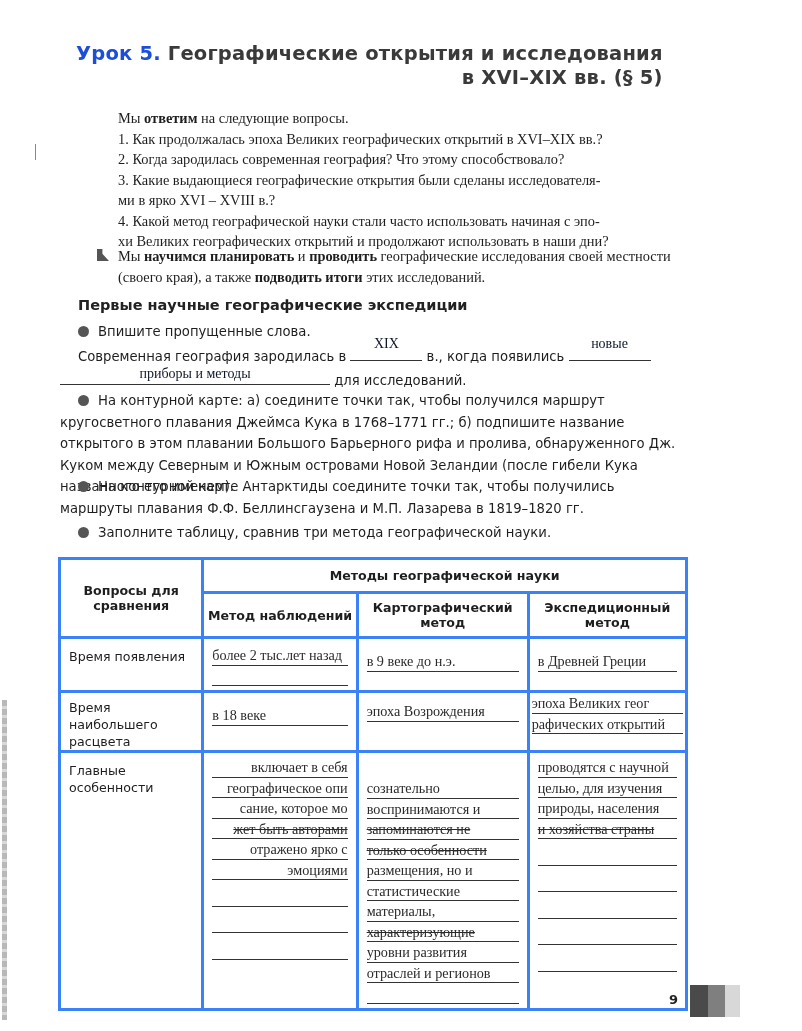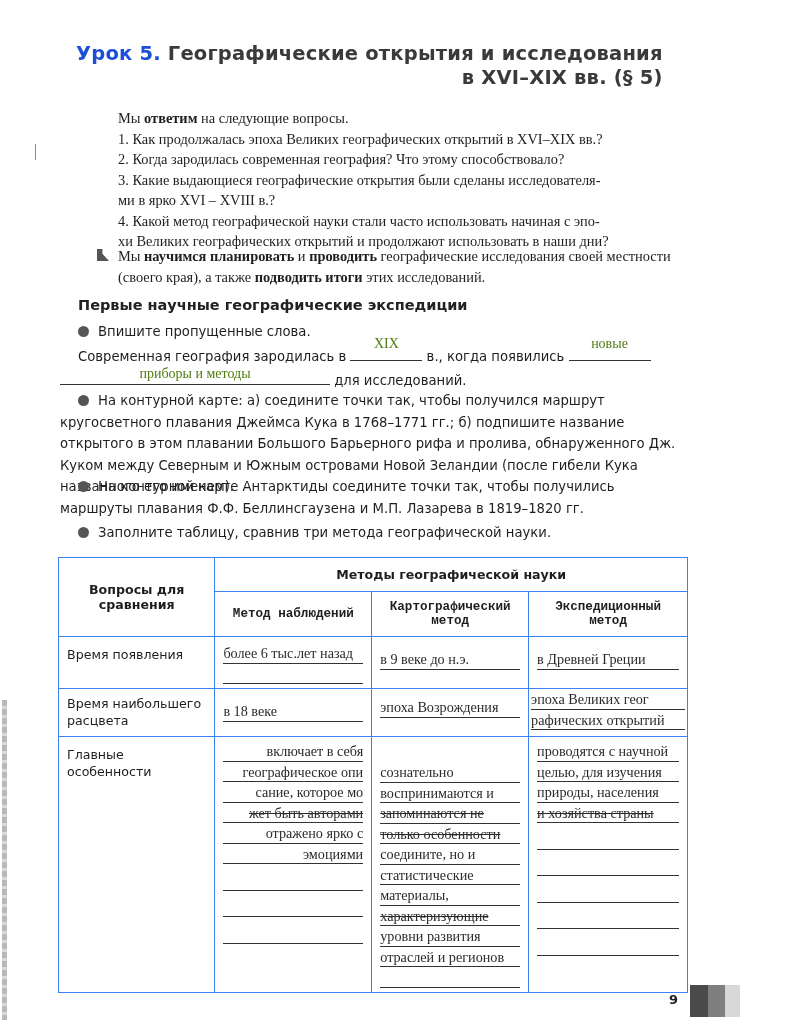--- a/index.html
+++ b/index.html
@@ -18,24 +18,24 @@
   .intro p { margin:0; }
   .goal { position:absolute; left:95px; top:246px; width:605px; font-size:14.4px; line-height:20.5px; }
   .goal .flag { position:absolute; left:2px; top:3px; width:12px; height:12px; background:#555; clip-path:polygon(0 0, 45% 0, 45% 40%, 100% 100%, 0 100%); }
   .goal .txt { padding-left:23px; display:block; }
 
   .section-h { position:absolute; left:78px; top:297px; font-weight:bold; font-size:14.5px; color:#222; }
 
   .bullet { display:inline-block; width:11px; height:11px; border-radius:50%; background:#555; margin-right:9px; vertical-align:-1px; }
   .task { position:absolute; left:78px; font-size:13.2px; line-height:21.5px; width:615px; }
   .blank { display:inline-block; border-bottom:1px solid #333; position:relative; height:14px; vertical-align:baseline; }
-  .blank .ans { position:absolute; left:0; right:0; bottom:3px; text-align:center; font-family:"Liberation Serif", "DejaVu Serif", serif; font-size:14px; color:#4d7c0f; white-space:nowrap; }
+  .blank .ans { position:absolute; left:0; right:0; bottom:3px; text-align:center; font-family:"Liberation Serif", "DejaVu Serif", serif; font-size:14px; color:#0f172a; white-space:nowrap; }
 
   table.cmp { position:absolute; left:58px; top:557px; width:630px; border-collapse:collapse; font-size:12.6px; }
-  table.cmp td, table.cmp th { border:1px solid #3b82f6; vertical-align:top; padding:0; }
+  table.cmp td, table.cmp th { border:3px solid #3b82f6; vertical-align:top; padding:0; }
   table.cmp th { font-weight:bold; text-align:center; vertical-align:middle; }
   .rowlabel { padding:9px 8px 0 8px !important; line-height:17px; }
   .cell-lines { padding:6px 8px 4px 8px; }
   .line { border-bottom:1px solid #333; height:19.5px; position:relative; font-family:"Liberation Serif", "DejaVu Serif", serif; font-size:14.2px; line-height:20px; white-space:nowrap; color:#2a2a2a; }
   .line.strike span { text-decoration:line-through; }
 
   .page-num { position:absolute; left:669px; top:992px; font-size:13px; font-weight:bold; color:#222; }
   .thumb { position:absolute; left:690px; top:985px; width:50px; height:32px; background:linear-gradient(90deg,#4a4a4a 0 36%, #7f7f7f 36% 70%, #d8d8d8 70% 100%); }
 </style>
 </head>
@@ -96,30 +96,30 @@
     <col style="width:157px">
       <col style="width:157px">
       <col style="width:157px">
       <col style="width:159px">
   </colgroup>
   <tbody>
       <tr style="height:34px;">
     <th rowspan="2" style="padding:0 18px;">Вопросы для сравнения</th>
     <th colspan="3">Методы географической науки</th>
   </tr>
-  <tr style="height:45px;font-family:Liberation Mono, monospace;">
+  <tr style="height:45px;">
     <th>Метод наблюдений</th>
     <th style="padding:0 14px;">Картографический метод</th>
     <th style="padding:0 14px;">Экспедиционный метод</th>
   </tr>
   <tr style="height:48px;">
     <td class="rowlabel">Время появления</td>
     <td>
           <div class="cell-lines" style="padding-top:6px;">
-      <div class="line"><span>более 6 тыс.лет назад</span></div>
+      <div class="line"><span>более 2 тыс.лет назад</span></div>
       <div class="line"></div>
     </div>
         </td>
     <td>
           <div class="cell-lines" style="padding-top:12px;">
       <div class="line"><span>в 9 веке до н.э.</span></div>
     </div>
         </td>
     <td>
           <div class="cell-lines" style="padding-top:12px;">
@@ -160,21 +160,21 @@
       <div class="line" style="margin-top:6px;"></div>
       <div class="line" style="margin-top:6px;"></div>
     </div>
         </td>
     <td>
           <div class="cell-lines" style="padding-top:4px;margin-top:21px;">
       <div class="line"><span>сознательно</span></div>
       <div class="line"><span>воспринимаются и</span></div>
       <div class="line strike"><span>запоминаются не</span></div>
       <div class="line strike"><span>только особенности</span></div>
-      <div class="line"><span>соедините, но и</span></div>
+      <div class="line"><span>размещения, но и</span></div>
       <div class="line"><span>статистические</span></div>
       <div class="line"><span>материалы,</span></div>
       <div class="line strike"><span>характеризующие</span></div>
       <div class="line"><span>уровни развития</span></div>
       <div class="line"><span>отраслей и регионов</span></div>
       <div class="line"></div>
     </div>
         </td>
     <td>
           <div class="cell-lines" style="padding-top:4px;">

